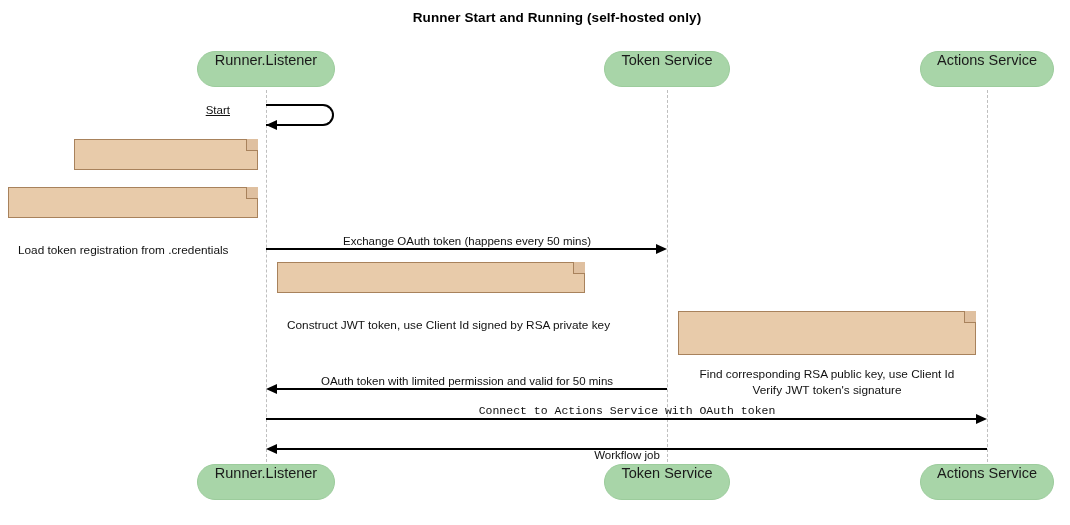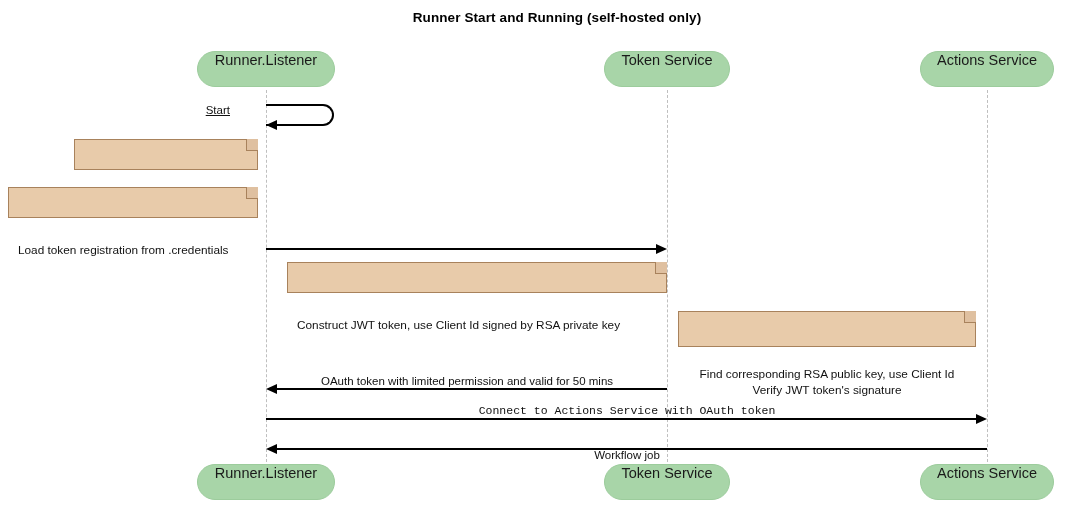--- a/index.html
+++ b/index.html
@@ -154,20 +154,21 @@
     <span>Token Service</span>
   </div>
   <div class="participant" style="left:920px; top:464px; width:134px;">
     <span>Actions Service</span>
   </div>
 
   <div class="msg-label" style="left:230px; top:103px; transform:translateX(-100%);text-decoration:underline;">Start</div>
   <div class="self-loop" style="left:266px; top:104px; width:68px; height:22px;"></div>
   <div class="arrowhead left" style="left:266px; top:120px;"></div>
 
+  <div class="msg-label" style="left:467px; top:234px; transform:translateX(-50%);">Exchange OAuth token (happens every 50 mins)</div>
   <div class="msg" style="left:266px; top:248px; width:390px;"></div>
   <div class="arrowhead right" style="left:656px; top:243.5px;"></div>
 
   <div class="msg-label" style="left:467px; top:374px; transform:translateX(-50%);">OAuth token with limited permission and valid for 50 mins</div>
   <div class="msg" style="left:277px; top:388px; width:390px;"></div>
   <div class="arrowhead left" style="left:266px; top:383.5px;"></div>
 
   <div class="msg-label" style="left:627px; top:404px; transform:translateX(-50%);font-family:Liberation Mono, monospace;">Connect to Actions Service with OAuth token</div>
   <div class="msg" style="left:266px; top:418px; width:710px;"></div>
   <div class="arrowhead right" style="left:976px; top:413.5px;"></div>
@@ -179,24 +180,24 @@
   <div class="note" style="left:74px; top:139px; width:184px; height:31px;">
     <span class="fold"></span>
     <span class="note-text">Load config info from .runner</span>
   </div>
 
   <div class="note" style="left:8px; top:187px; width:250px; height:31px;">
     <span class="fold"></span>
     <span class="note-text">Load token registration from .credentials</span>
   </div>
 
-  <div class="note" style="left:287px; top:262px; width:380px; height:31px;">
+  <div class="note" style="left:277px; top:262px; width:308px; height:31px;">
     <span class="fold"></span>
     <span class="note-text">Construct JWT token, use Client Id signed by RSA private key</span>
   </div>
 
-  <div class="note" style="left:678px; top:311px; width:298px; height:36px;text-align:center;">
+  <div class="note" style="left:678px; top:311px; width:298px; height:44px;text-align:center;">
     <span class="fold"></span>
     <span class="note-text">Find corresponding RSA public key, use Client Id
 Verify JWT token's signature</span>
   </div>
 
 </div>
 
 </body></html>

